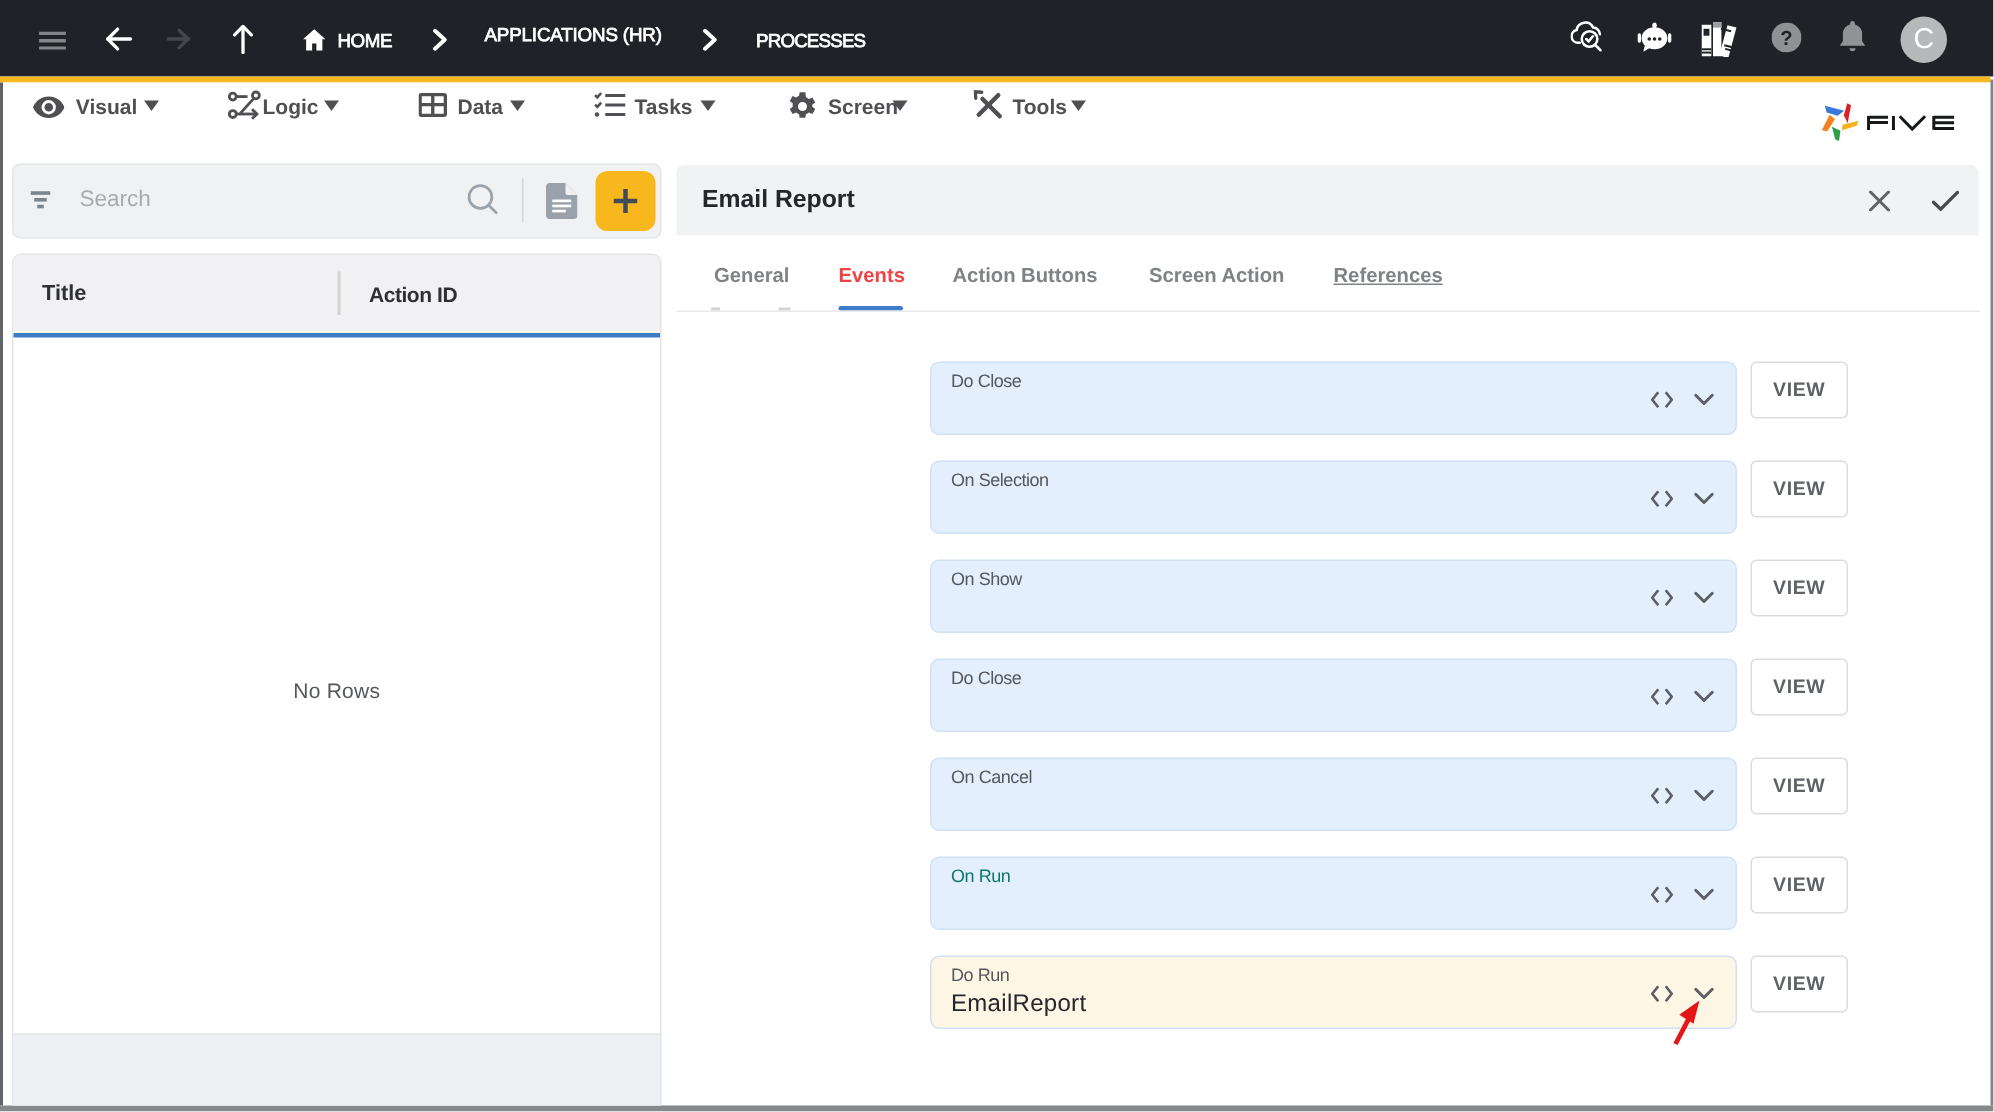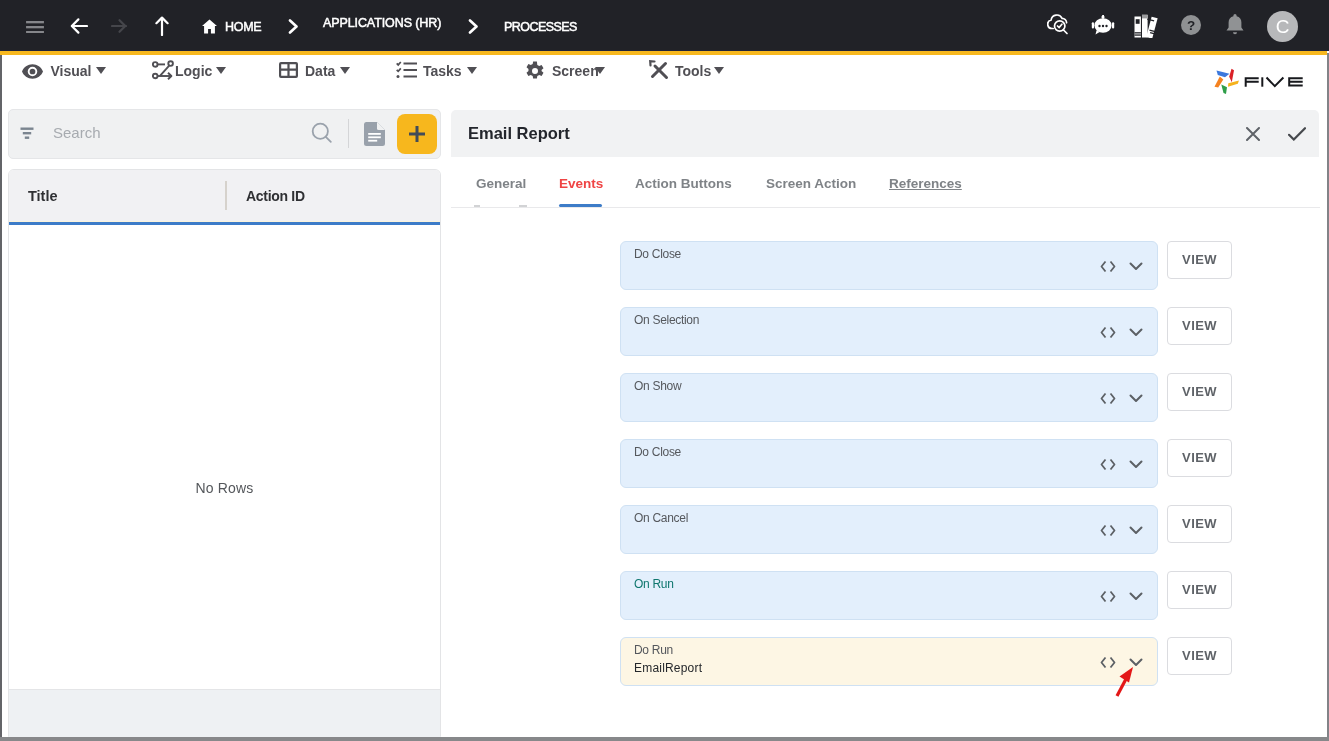--- a/index.html
+++ b/index.html
@@ -224,21 +224,21 @@
       </g>
   </svg>
 
   <div class="abs" style="left:8px;top:169px;width:433px;height:568px;background:#fff;border:1px solid #e3e4e6;border-radius:6px 6px 0 0;"></div>
   <div class="abs" style="left:9px;top:170px;width:431px;height:51px;background:#f1f1f3;border-radius:5px 5px 0 0;"></div>
   <div class="abs bold" style="left:28px;top:188px;font-size:14.5px;color:#2f3033;">Title</div>
   <div class="abs" style="left:225px;top:181px;width:1.5px;height:29px;background:#d6d2cc;"></div>
   <div class="abs bold" style="left:246px;top:188px;font-size:14px;letter-spacing:-.3px;color:#2f3033;">Action ID</div>
   <div class="abs" style="left:9px;top:221px;width:431px;height:1px;background:#fbf3dc;"></div>
   <div class="abs" style="left:9px;top:222px;width:431px;height:3px;background:#3d7cc8;"></div>
-  <div class="abs" style="left:9px;top:452px;width:431px;text-align:center;font-size:14px;letter-spacing:.15px;color:#54575b;margin-top:28px;">No Rows</div>
+  <div class="abs" style="left:9px;top:452px;width:431px;text-align:center;font-size:14px;letter-spacing:.15px;color:#54575b;">No Rows</div>
   <div class="abs" style="left:9px;top:689px;width:431px;height:48px;background:#eef1f3;border-top:1px solid #e4e5e7;"></div>
 
   <div class="abs" style="left:451px;top:110px;width:868px;height:47px;background:#f1f2f3;border-radius:5px 5px 0 0;"></div>
   <div class="abs bold" style="left:468px;top:123.5px;font-size:16.5px;color:#23262c;">Email Report</div>
   <svg class="abs" style="left:1246px;top:127px;" width="14" height="14" viewBox="0 0 14 14">
     <g stroke="#5f6368" stroke-width="2" stroke-linecap="round">
         <path d="M1 1l12 12M13 1 1 13"></path>
       </g>
   </svg>
   <svg class="abs" style="left:1288px;top:127px;" width="18" height="14" viewBox="0 0 18 14">
@@ -322,21 +322,21 @@
         <path d="M5.5 1.5 1.5 6.5l4 5"></path>
         <path d="m10.5 1.5 4 5-4 5"></path>
       </g>
   </svg>
   <svg class="abs" style="left:1129px;top:592px;" width="14" height="9" viewBox="0 0 14 9">
     <path d="m1.5 1.5 5.5 5.5L12.5 1.5" stroke="#5c6065" stroke-width="2" fill="none" stroke-linecap="round" stroke-linejoin="round"></path>
   </svg>
   <div class="abs bold" style="left:1167px;top:571px;width:65px;height:38px;border:1px solid #dbdce0;border-radius:4px;background:#fff;font-size:13px;color:#5f6368;text-align:center;line-height:36px;letter-spacing:.4px;">VIEW</div>
   <div class="abs" style="left:620px;top:637px;width:538px;height:49px;background:#fdf6e4;border:1px solid #cfe1f3;border-radius:6px;"></div>
   <div class="abs" style="left:634px;top:643px;font-size:12px;letter-spacing:-.3px;color:#55585d;">Do Run</div>
-  <div class="abs" style="left:634px;top:661px;font-size:12px;letter-spacing:.2px;color:#24272b;">EmailReport</div>
+  <div class="abs" style="left:634px;top:661px;font-size:16px;letter-spacing:.2px;color:#24272b;">EmailReport</div>
   <svg class="abs" style="left:1100px;top:656px;" width="16" height="13" viewBox="0 0 16 13">
     <g stroke="#5c6065" stroke-width="1.8" fill="none" stroke-linejoin="round">
         <path d="M5.5 1.5 1.5 6.5l4 5"></path>
         <path d="m10.5 1.5 4 5-4 5"></path>
       </g>
   </svg>
   <svg class="abs" style="left:1129px;top:658px;" width="14" height="9" viewBox="0 0 14 9">
     <path d="m1.5 1.5 5.5 5.5L12.5 1.5" stroke="#5c6065" stroke-width="2" fill="none" stroke-linecap="round" stroke-linejoin="round"></path>
   </svg>
   <div class="abs bold" style="left:1167px;top:637px;width:65px;height:38px;border:1px solid #dbdce0;border-radius:4px;background:#fff;font-size:13px;color:#5f6368;text-align:center;line-height:36px;letter-spacing:.4px;">VIEW</div>

